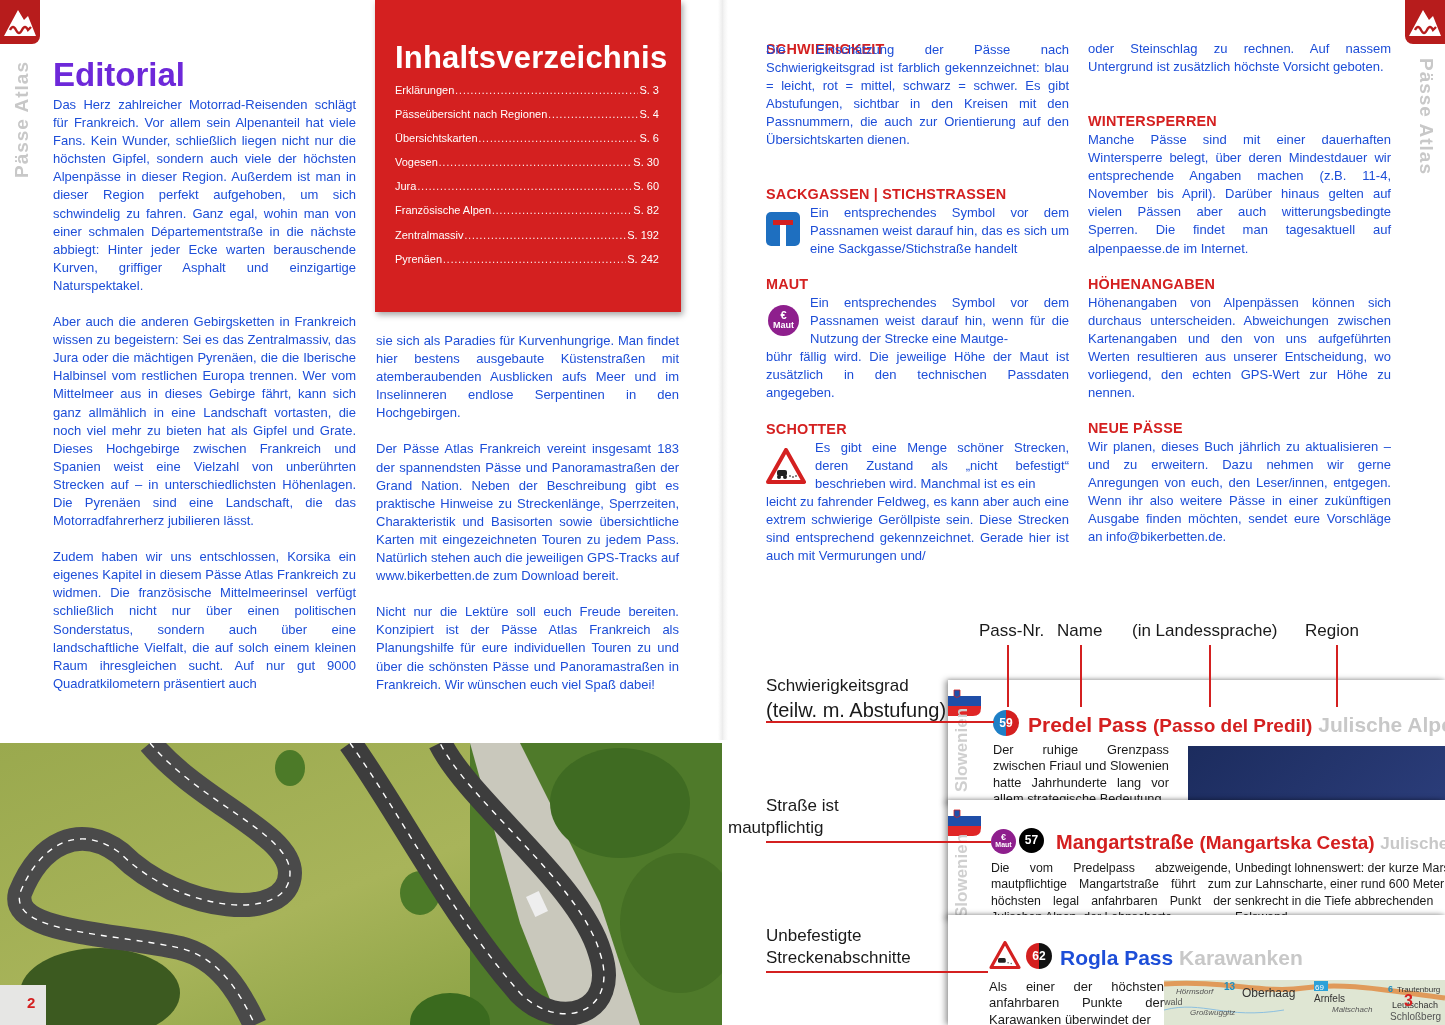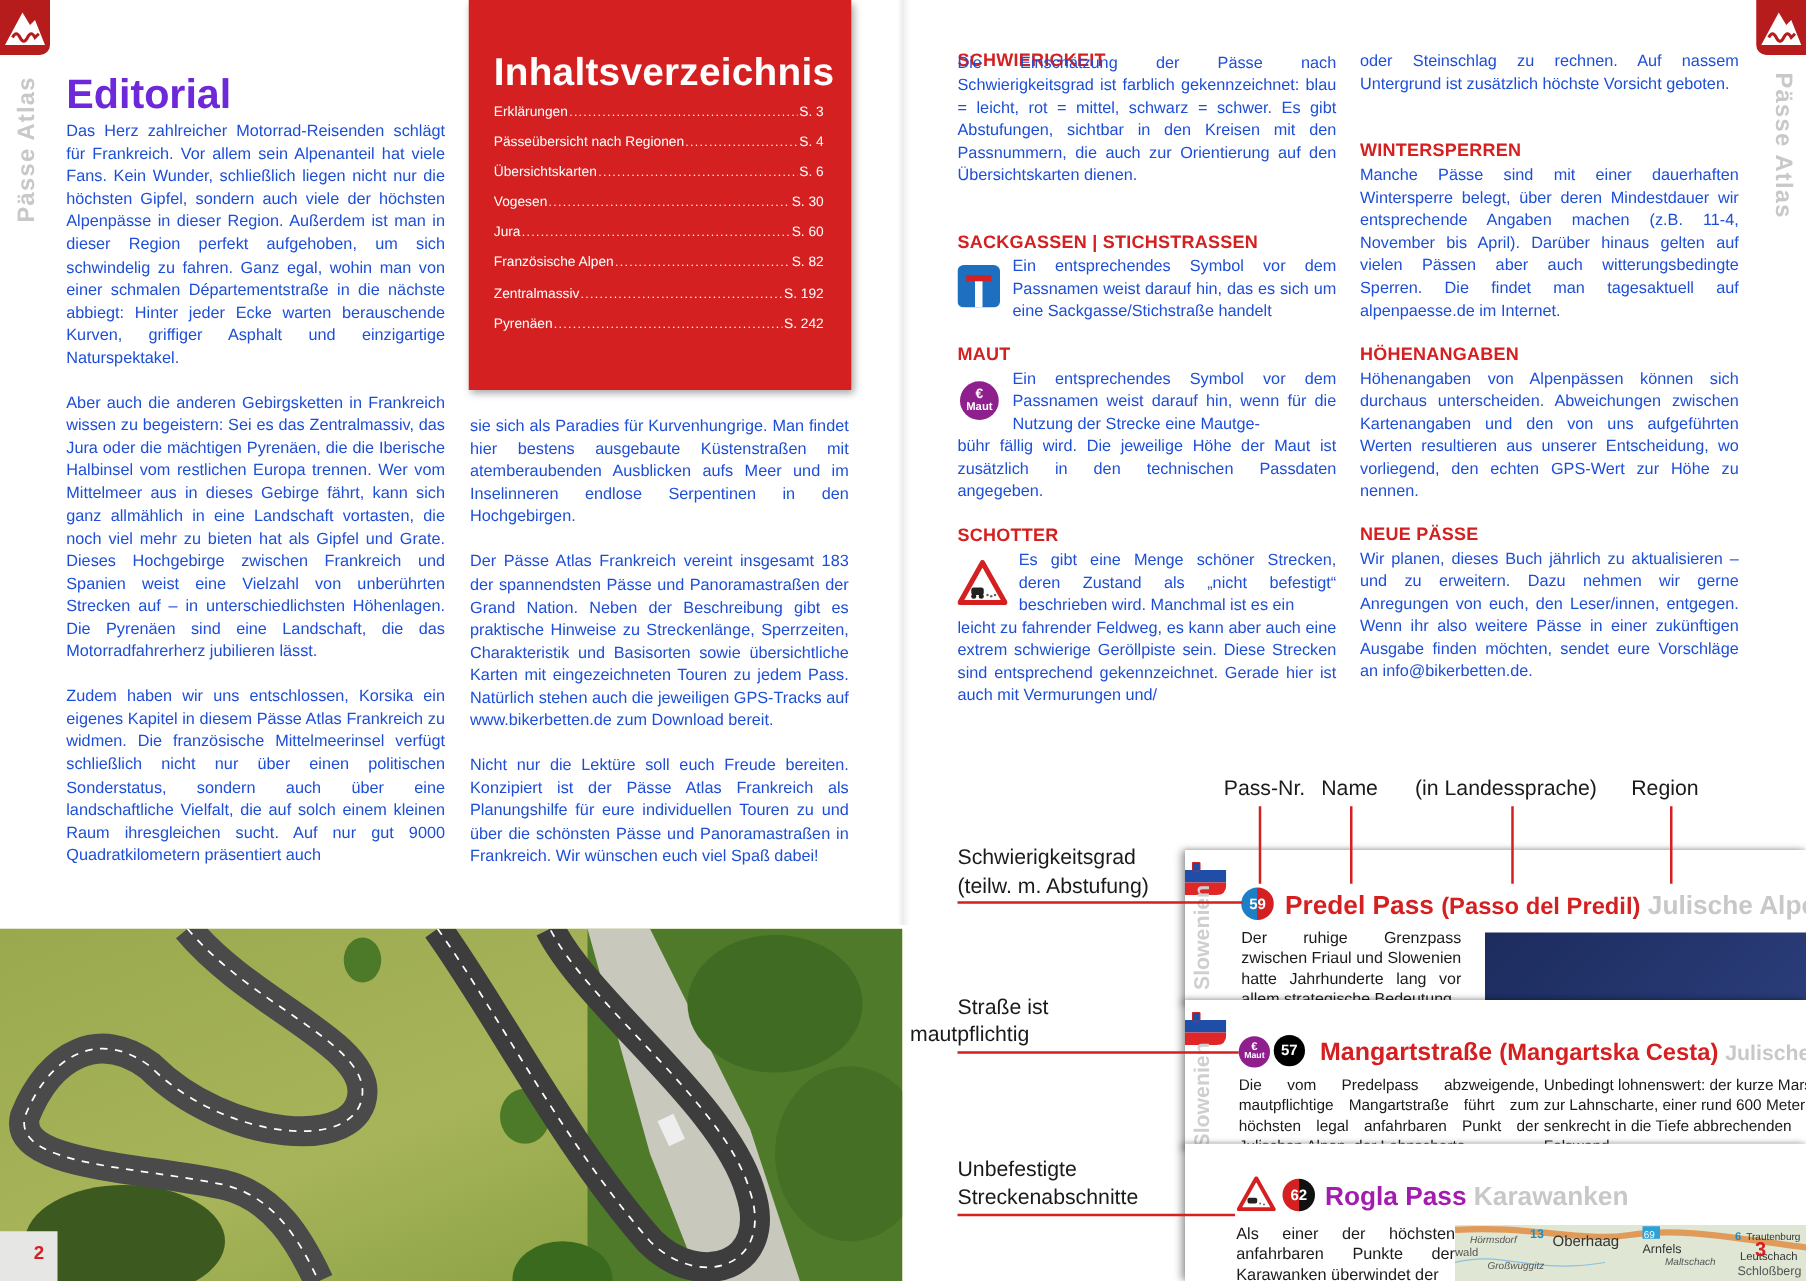--- a/index.html
+++ b/index.html
@@ -42,21 +42,21 @@
   .photo { position: absolute; left: 0; top: 743px; width: 722px; height: 282px; overflow: hidden; background: #8fa445; }
   .page-num-left { position: absolute; left: 0; top: 985px; width: 46px; height: 40px; background: #e6e6e4; }
   .page-num-left span { position: absolute; left: 27px; top: 9px; color: #d42020; font-weight: bold; font-size: 15px; }
 
   
   .sec-h { position: absolute; font-size: 14.4px; font-weight: bold; color: #d42020; letter-spacing: 0.2px; }
   .icon-block { position: absolute; }
 
   
   .leg-label { position: absolute; font-size: 17px; color: #1a1a1a; }
-  .leg-label.sm { font-size: 17px; }
+  .leg-label.sm { font-size: 20px; }
   .leg-line { position: absolute; height: 2px; background: #d42020; }
   .leg-vline { position: absolute; width: 2px; background: #d42020; }
 
   .card { position: absolute; background: #fff; box-shadow: -3px 0 6px rgba(0,0,0,0.35), 0 -1px 3px rgba(0,0,0,0.15); overflow: hidden; }
   .card .flag { position: absolute; left: 0; top: 6px; width: 33px; height: 30px; }
   .card .country { position: absolute; font-weight: bold; font-size: 17px; color: #cfcfcf; transform: rotate(-90deg); transform-origin: left top; white-space: nowrap; }
   .pass-title { position: absolute; white-space: nowrap; font-weight: bold; font-size: 21px; }
   .pass-title .nm { color: #d42020; }
   .pass-title .loc { color: #d42020; font-size: 19px; }
   .pass-title .rg { color: #c8c8c8; }
@@ -265,21 +265,21 @@
     <div class="icon-block" style="left:41px; top:26px;">
       <svg width="32" height="28" viewBox="0 0 40 36">
           <path d="M20 2 L38 34 L2 34 Z" fill="#fff" stroke="#d42020" stroke-width="4" stroke-linejoin="round"></path>
           <rect x="11" y="22" width="10" height="6" rx="2" fill="#222"></rect>
           <circle cx="24" cy="28" r="1" fill="#666"></circle>
           <circle cx="28" cy="29" r="1" fill="#666"></circle>
         </svg>
     </div>
     <div class="badge" style="left:78px; top:28px; width:26px; height:26px; background: linear-gradient(to right, #d42020 50%, #111 50%);">62</div>
     <div class="pass-title" style="left:112px; top:31px;">
-      <span style="color:#a21caf;">Rogla Pass</span>
+      <span style="color:#1d4ed8;">Rogla Pass</span>
       <span class="rg">Karawanken</span>
     </div>
     <div class="card-text" style="left:41px; top:64px; width:175px; font-size:13px;">Als einer der höchsten anfahrbaren Punkte der Karawanken überwindet der</div>
     <div style="position:absolute; left:216px; top:65px; width:281px; height:45px; background:#dfe6d3; overflow:hidden;">
       <svg width="281" height="45" viewBox="0 0 281 45">
         <path d="M0 4 C60 0, 100 14, 140 8 S220 10, 281 18" stroke="#e09a5a" stroke-width="5" fill="none"></path>
         <path d="M0 30 C40 20, 60 40, 120 30" stroke="#8cc0e0" stroke-width="1" fill="none"></path>
         <text x="12" y="14" font-size="8" fill="#555" font-style="italic">Hörmsdorf</text>
         <text x="60" y="10" font-size="10" fill="#1e8ec0" font-weight="bold">13</text>
         <text x="78" y="17" font-size="12" fill="#333">Oberhaag</text>

